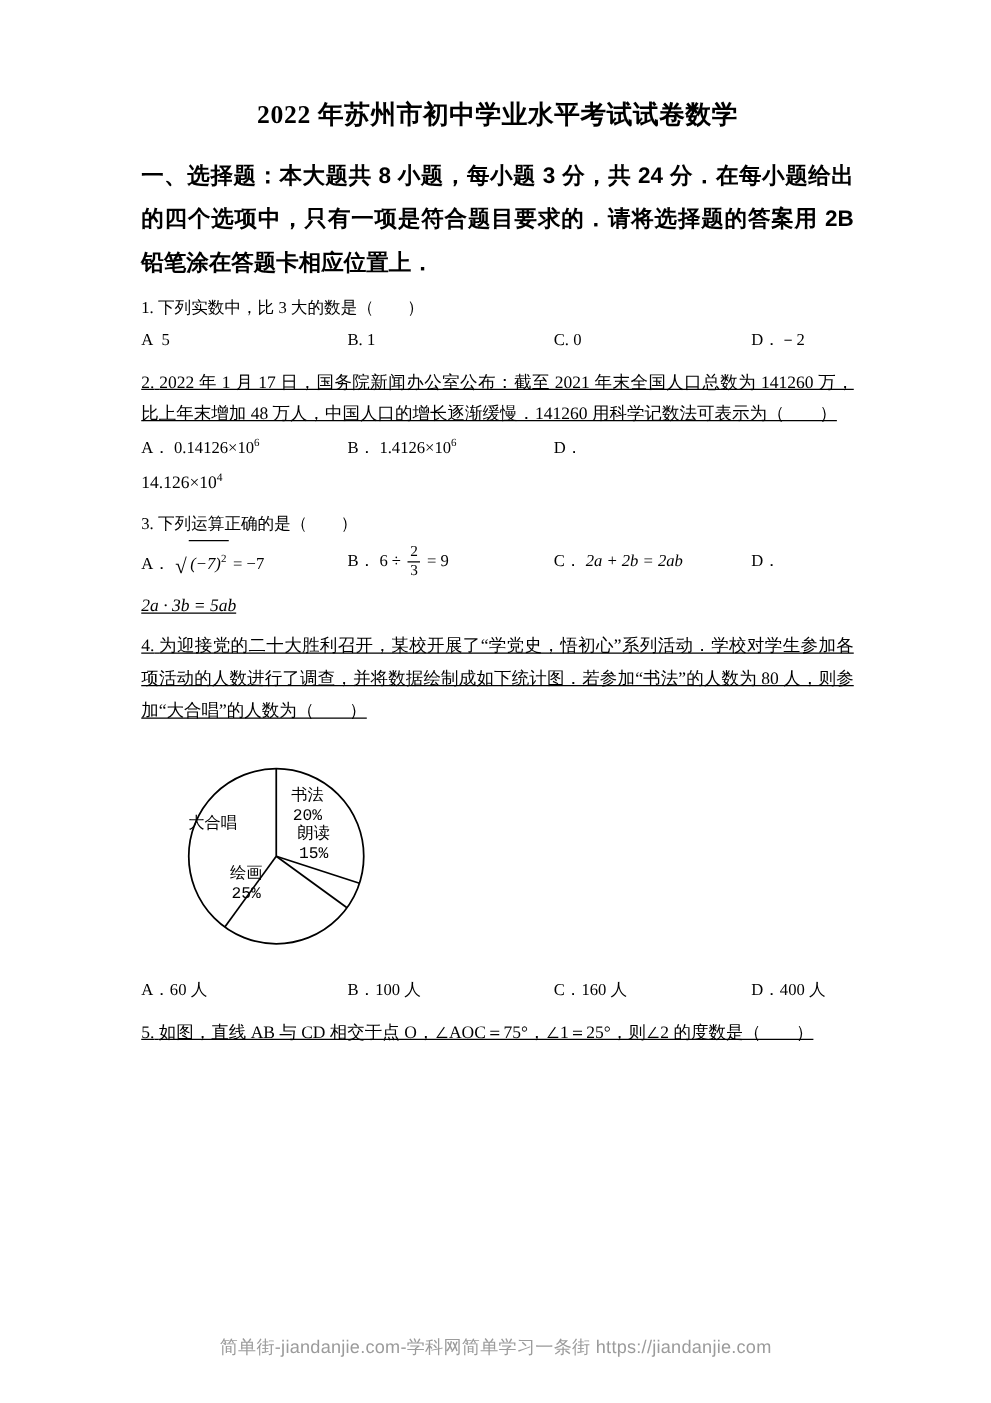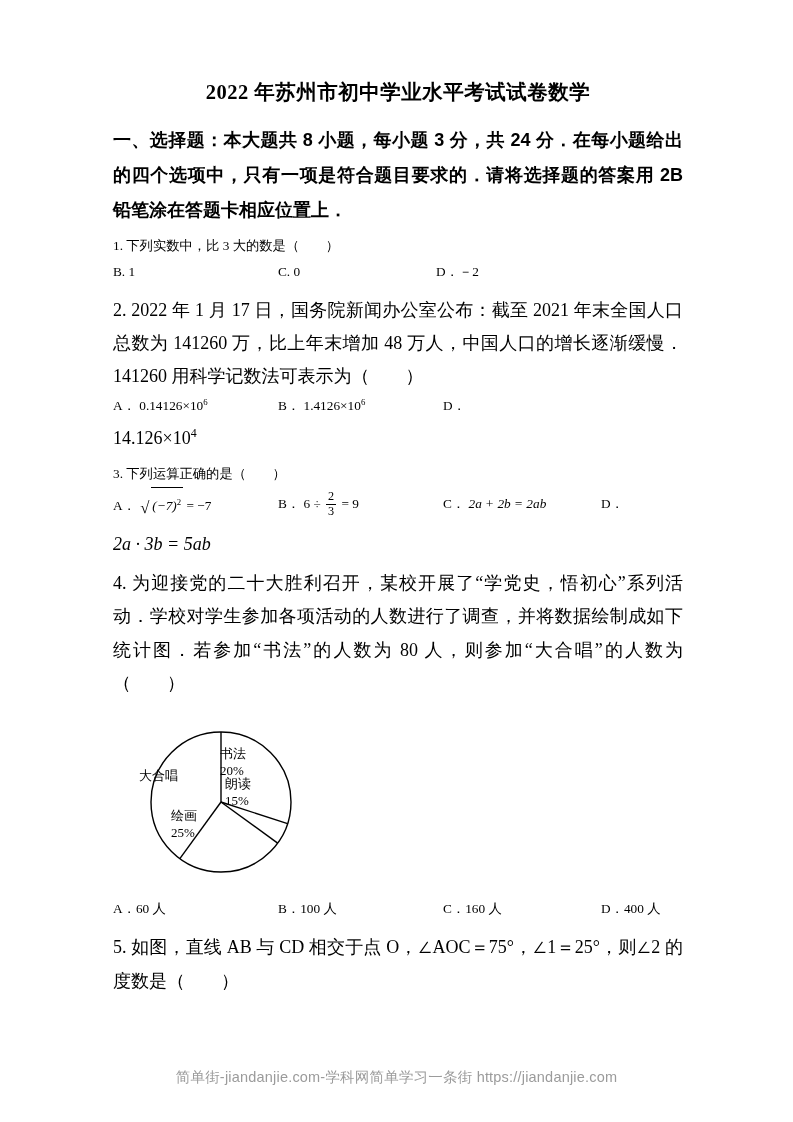--- a/index.html
+++ b/index.html
@@ -45,23 +45,24 @@
     text-align: justify;
     margin: 0 0 6px 0;
   }
   .q {
     font-size: 13.3px;
     line-height: 1.78;
     text-align: justify;
     margin: 0 0 2px 0;
   }
   .q-body {
-    font-size: 18px;
+    font-size: 14px;
     line-height: 1.85;
     text-align: justify;
+    text-decoration: underline;
   }
   .opts {
     display: flex;
     font-size: 13.3px;
     line-height: 1.8;
     margin: 1px 0 4px 0;
   }
   .opts > div { }
   .o1 { width: 165px; }
   .o2 { width: 165px; }
@@ -115,21 +116,22 @@
     left: 22px;
     top: 6px;
     width: 172px;
     height: 172px;
   }
   .pie-box svg { display: block; }
   .pie-label {
     position: absolute;
     font-size: 13px;
     line-height: 1.28;
-    font-family: Liberation Serif, serif;
+    text-align: center;
+    font-family: Liberation Mono, monospace;
   }
   .lbl-dahechang { left: 26px; top: 58px; width: 62px; }
   .lbl-shufa { left: 107px; top: 36px; width: 52px; }
   .lbl-langdu { left: 112px; top: 66px; width: 52px; }
   .lbl-huihua { left: 58px; top: 98px; width: 52px; }
 
   .watermark {
     position: absolute;
     left: 0;
     top: 1068px;
@@ -149,20 +151,21 @@
 
     <h1 class="doc-title">2022 年苏州市初中学业水平考试试卷数学</h1>
 
     <div class="section-head">一、选择题：本大题共 8 小题，每小题 3 分，共 24 分．在每小题给出的四个选项中，只有一项是符合题目要求的．请将选择题的答案用 2B 铅笔涂在答题卡相应位置上．</div>
 
     <div class="q">
       <span>1.</span>
       <span>下列实数中，比 3 大的数是（　　）</span>
     </div>
     <div class="opts">
+      <div class="o1">A&nbsp;&nbsp;5</div>
       <div class="o2">B. 1</div>
       <div class="o3">C. 0</div>
       <div class="o4">D．－2</div>
     </div>
 
     <div class="gap-s"></div>
 
     <div class="q-body">
       <span>2.</span>
       <span>2022 年 1 月 17 日，国务院新闻办公室公布：截至 2021 年末全国人口总数为 141260 万，比上年末增加 48 万人，中国人口的增长逐渐缓慢．141260 用科学记数法可表示为（　　）</span>

